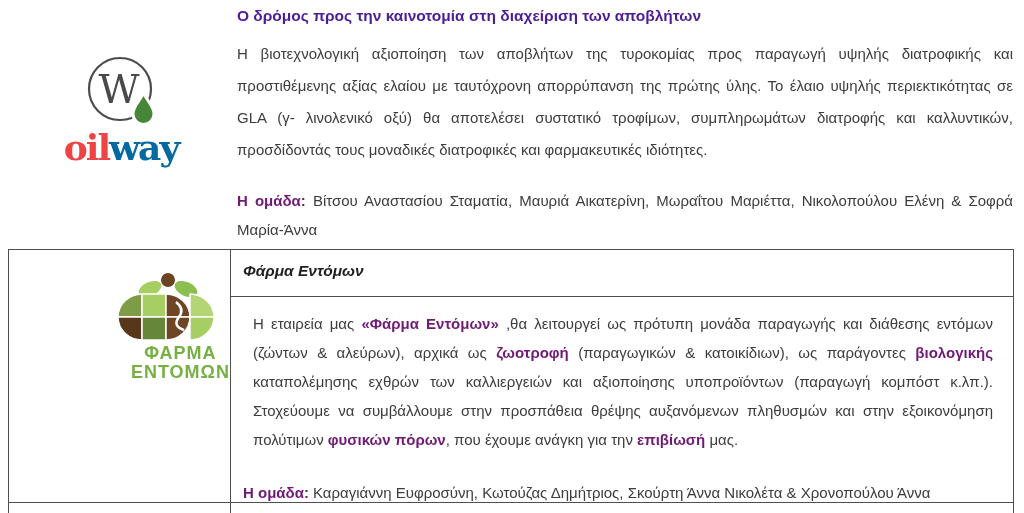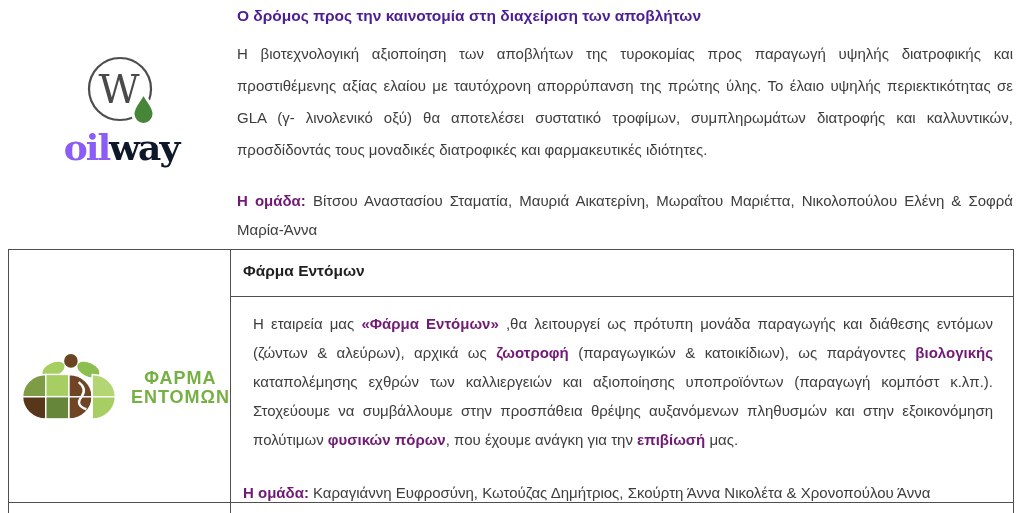--- a/index.html
+++ b/index.html
@@ -23,39 +23,39 @@
     line-height:29px; text-align:justify;
   }
   b.inline { color:#701a75; }
   
   .oilway-logo { position:absolute; left:85px; top:53px; width:122px; }
   .oilway-word {
     position:absolute; left:58px; top:128px; width:126px; text-align:center;
     font-family:"DejaVu Serif", serif; font-weight:bold; font-size:36px;
     letter-spacing:-2px; line-height:38px; white-space:nowrap;
   }
-  .oilway-word .oil { color:#8b5cf6; }
-  .oilway-word .way { color:#0f172a; }
+  .oilway-word .oil { color:#ef4444; }
+  .oilway-word .way { color:#0369a1; }
   
   .farm-table {
     position:absolute; left:8px; top:249px; width:1006px; height:280px;
     box-sizing:border-box; border:1px solid #4f4f4f;
     display:grid; grid-template-columns:222px 1fr; grid-template-rows:47px 206px 1fr;
   }
   .cell-logo {
     grid-column:1; grid-row:1 / 3;
     border-right:1px solid #4f4f4f; border-bottom:1px solid #4f4f4f;
-    display:flex; align-items:center;
+    display:flex; flex-direction:column; align-items:flex-end;
     padding-top:22px; box-sizing:border-box;
   }
   .cell-title {
     grid-column:2; grid-row:1;
     border-bottom:1px solid #4f4f4f;
     padding:12px 12px 0 12px; box-sizing:border-box;
-    font-weight:bold; color:#1f1f1f; font-size:15.5px;
+    font-weight:bold; color:#1f1f1f; font-size:15.5px;font-style:italic;
   }
   .cell-body {
     grid-column:2; grid-row:2;
     border-bottom:1px solid #4f4f4f;
     padding:2px 10px 0 12px; box-sizing:border-box;
   }
   .s2-para { margin:10px; line-height:29px; text-align:justify; }
   .s2-team { margin:24px 0 0 0; line-height:29px; text-align:justify; }
   .cell-stub-left { grid-column:1; grid-row:3; border-right:1px solid #4f4f4f; }
   .cell-stub-right { grid-column:2; grid-row:3; }

